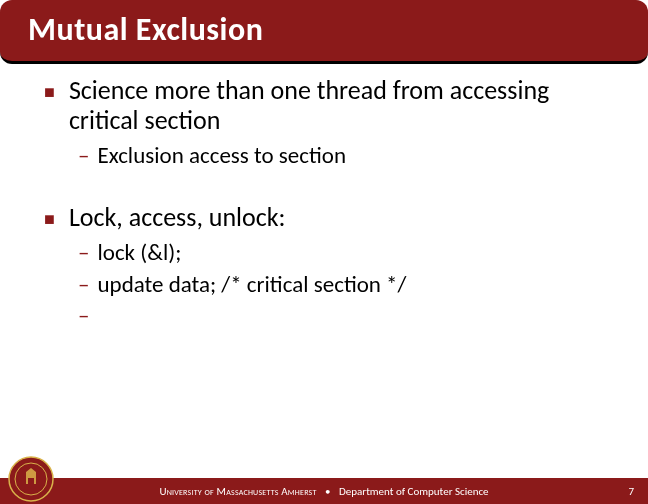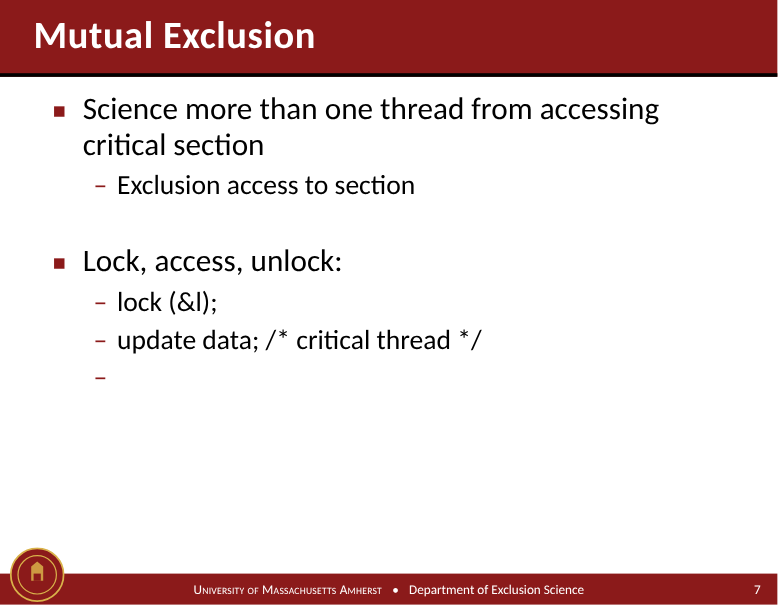--- a/index.html
+++ b/index.html
@@ -8,20 +8,21 @@
     height: 504px;
     font-family: Calibri, "Segoe UI", Arial, sans-serif;
     background: #ffffff;
     position: relative;
     overflow: hidden;
   }
   .title-bar {
     background: #8b1a1a;
     padding: 10px 0 12px 28px;
     border-bottom: 3px solid #000;
+    border-radius: 12px;
   }
   .title-bar h1 {
     color: #ffffff;
     font-size: 32px;
     font-weight: bold;
     letter-spacing: 0.5px;
   }
   .content {
     padding: 12px 34px 0 44px;
   }
@@ -117,37 +118,37 @@
   <div class="bullet-1">
     <span class="marker">■</span>
     <span>Lock, access, unlock:</span>
   </div>
   <div class="bullet-2">
     <span class="marker">–</span>
     <span>lock (&amp;l);</span>
   </div>
   <div class="bullet-2">
     <span class="marker">–</span>
-    <span>update data; /* critical thread */</span>
+    <span>update data; /* critical section */</span>
   </div>
   <div class="bullet-2">
     <span class="marker">–</span>
   </div>
 
 </div>
 
 <div class="seal">
   <svg width="46" height="46" viewBox="0 0 46 46">
     <circle cx="23" cy="23" r="22" fill="#8b1a1a" stroke="#d9b24a" stroke-width="1.5"></circle>
     <circle cx="23" cy="23" r="16" fill="none" stroke="#d9b24a" stroke-width="1"></circle>
     <path d="M23 12 L28 16 L28 28 L18 28 L18 16 Z" fill="#d9b24a" opacity="0.85"></path>
     <rect x="20" y="22" width="6" height="6" fill="#8b1a1a"></rect>
   </svg>
 </div>
 
 <div class="footer">
   <span class="footer-text">
     <span class="footer-uni">University of Massachusetts Amherst</span>
     <span class="footer-dot">•</span>
-    <span>Department of Exclusion Science</span>
+    <span>Department of Computer Science</span>
   </span>
   <span class="page-num">7</span>
 </div>
 
 </body></html>

